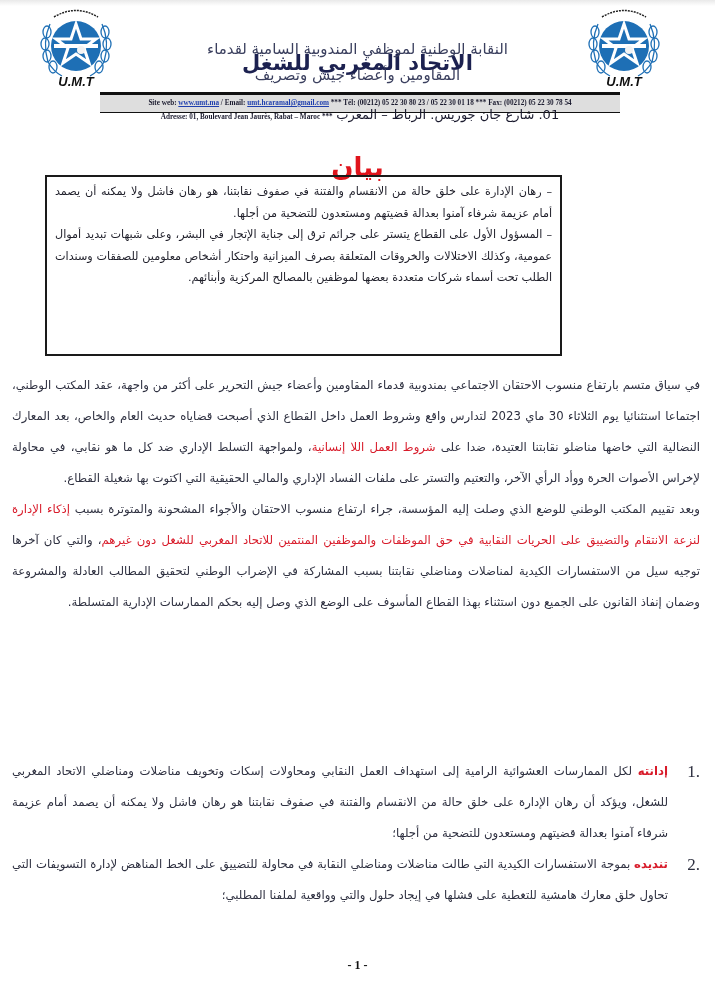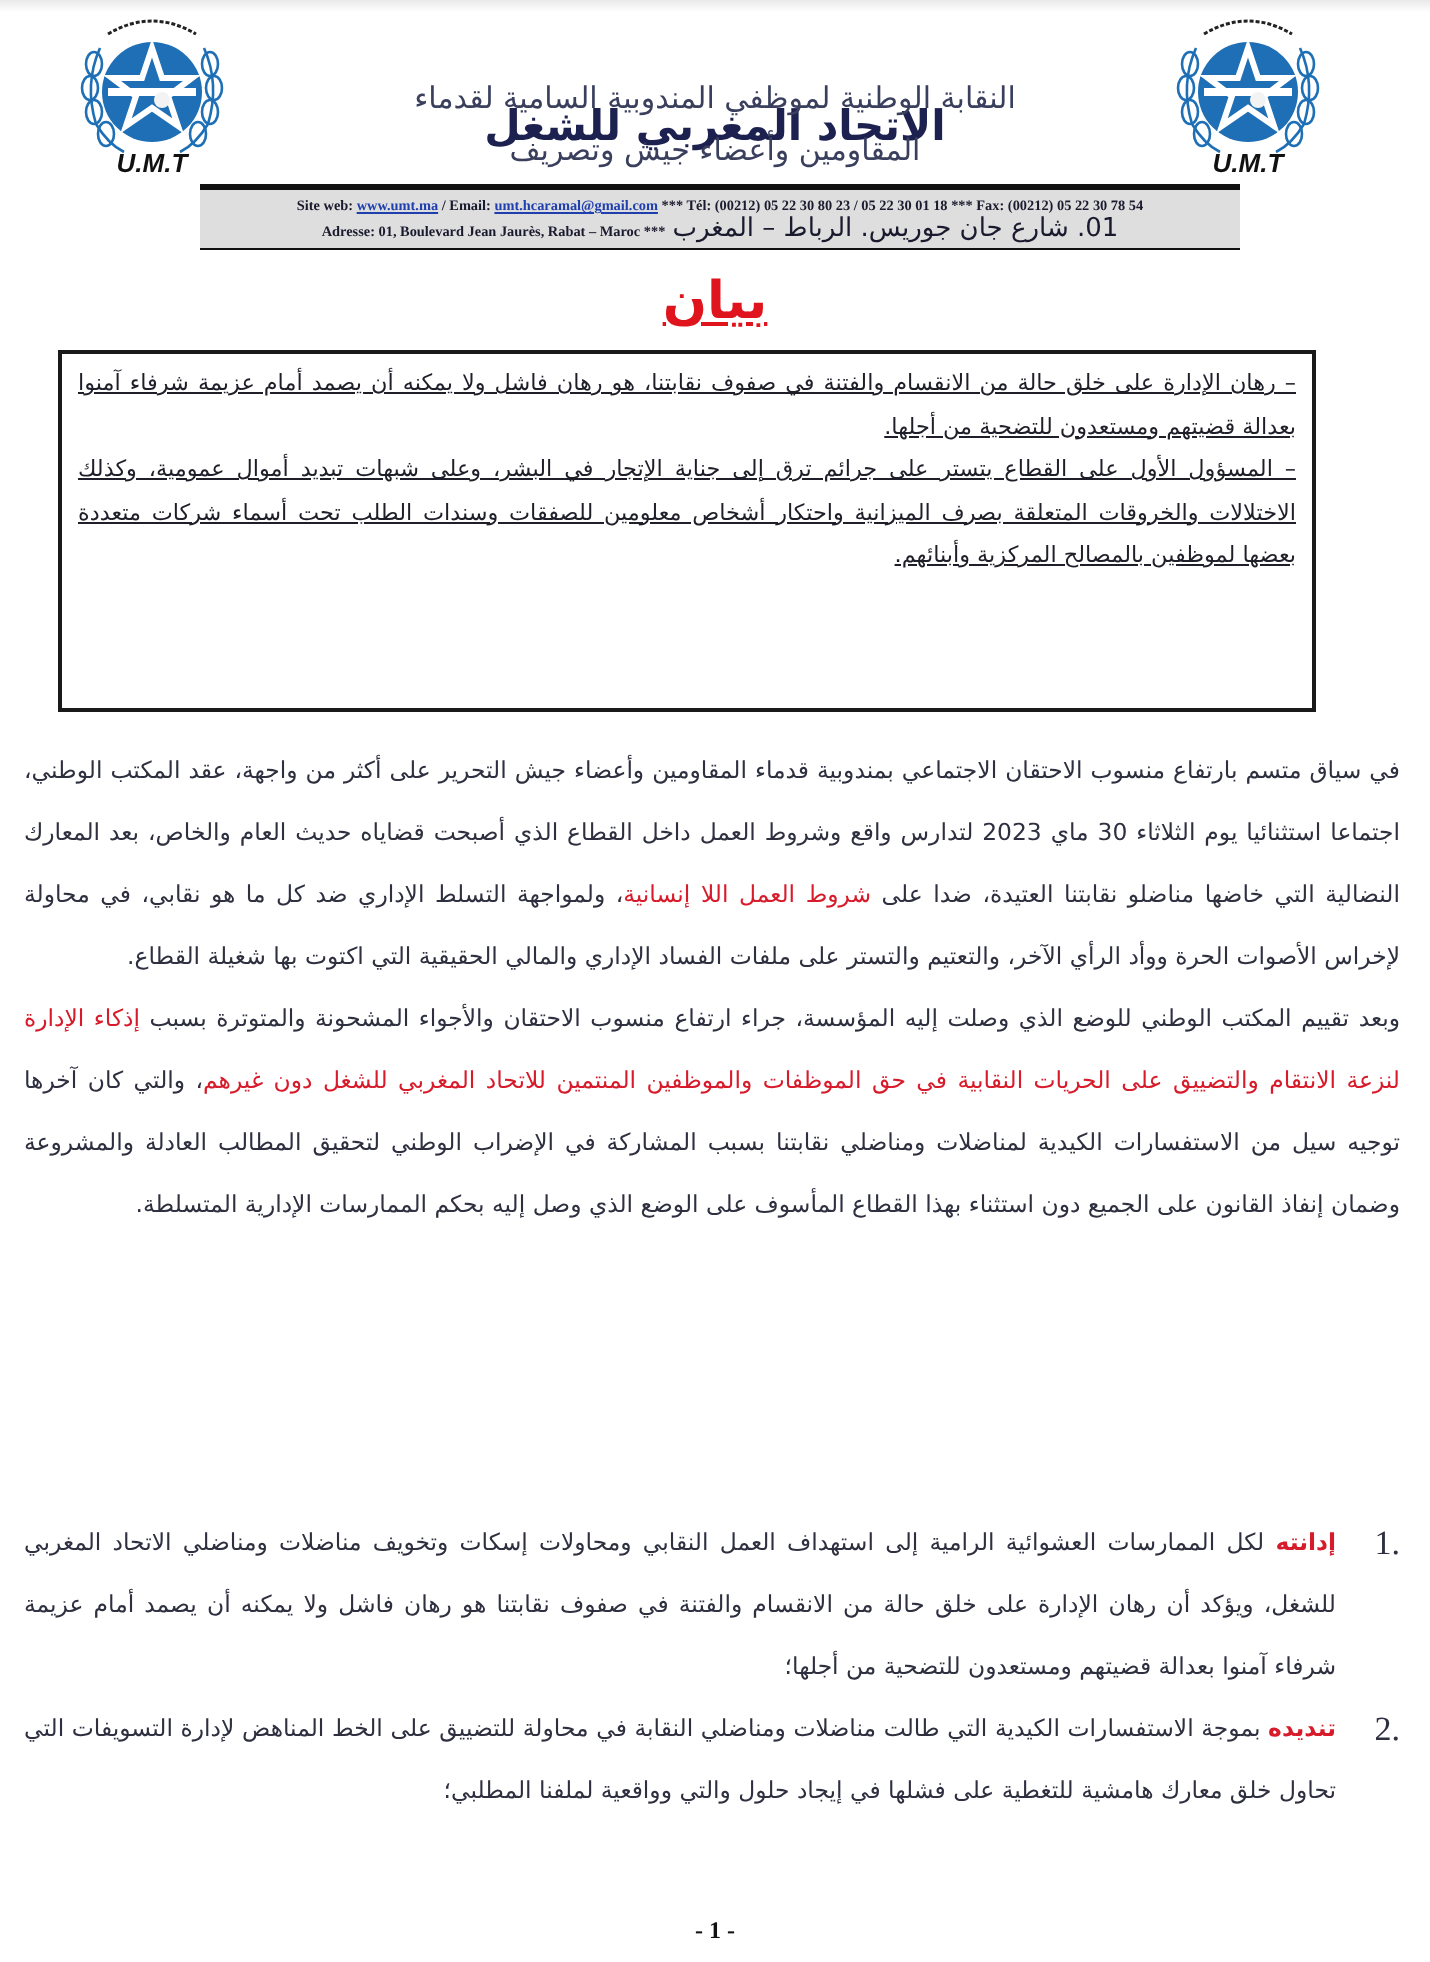--- a/index.html
+++ b/index.html
@@ -13,29 +13,29 @@
   .logo-left { left: 40px; }
   .logo-right { left: 588px; }
   .logo svg { width: 72px; height: 86px; display: block; }
 
   .org { position: absolute; left: 150px; width: 415px; text-align: center; direction: rtl; }
   .org-title { top: 8px; font-size: 21px; font-weight: bold; color: #1c2150; margin-top: 43px; }
   .org-sub1 { top: 40px; font-size: 15px; color: #3a3f5e; }
   .org-sub2 { top: 66px; font-size: 15px; color: #3a3f5e; }
 
   .hdr-rule { position: absolute; left: 100px; top: 92px; width: 520px; height: 3px; background: #111; }
-  .contact { position: absolute; left: 100px; top: 95px; width: 520px; height: 30px; background: #dedede; border-bottom: 1px solid #111; font-family: "Liberation Serif", serif; font-weight: bold; font-size: 7.2px; color: #1a1a2e; text-align: center; line-height: 12px; padding-top: 2px; }
+  .contact { position: absolute; left: 100px; top: 95px; width: 520px; height: 18px; background: #dedede; border-bottom: 1px solid #111; font-family: "Liberation Serif", serif; font-weight: bold; font-size: 7.2px; color: #1a1a2e; text-align: center; line-height: 12px; padding-top: 2px; }
   .contact a { color: #1f3fae; text-decoration: underline; }
   .contact .ar { direction: rtl; unicode-bidi: embed; font-family: "DejaVu Sans", sans-serif; font-weight: normal; font-size: 13px; }
 
   
-  .doc-title { position: absolute; left: 300px; top: 136px; width: 115px; text-align: center; direction: rtl; font-size: 26px; font-weight: bold; color: #e0141c; text-decoration: underline; text-decoration-thickness: 2px; text-underline-offset: 2px; }
+  .doc-title { position: absolute; left: 300px; top: 152px; width: 115px; text-align: center; direction: rtl; font-size: 26px; font-weight: bold; color: #e0141c; text-decoration-thickness: 2px; text-underline-offset: 2px; }
 
   
-  .box { position: absolute; left: 29px; top: 175px; width: 629px; height: 181px; border: 2px solid #1a1a1a; padding: 4px 8px 0 8px; direction: rtl; font-size: 11.2px; line-height: 21.5px; color: #1f1f2a; text-align: justify; text-decoration: underline; }
+  .box { position: absolute; left: 45px; top: 175px; width: 517px; height: 181px; border: 2px solid #1a1a1a; padding: 4px 8px 0 8px; direction: rtl; font-size: 11.2px; line-height: 21.5px; color: #1f1f2a; text-align: justify; }
   .box p { margin: 0; }
 
   
   .body { position: absolute; left: 12px; top: 370px; width: 688px; direction: rtl; font-size: 11.7px; line-height: 31px; color: #2e3040; text-align: justify; }
   .body p { margin: 0; }
   .hl { color: #d81b2a; }
   .hlb { color: #d81b2a; font-weight: bold; }
 
   .list { position: absolute; left: 12px; top: 756px; width: 688px; direction: rtl; font-size: 11.7px; line-height: 31px; color: #2e3040; text-align: justify; list-style: none; }
   .list li { position: relative; padding-right: 32px; }

